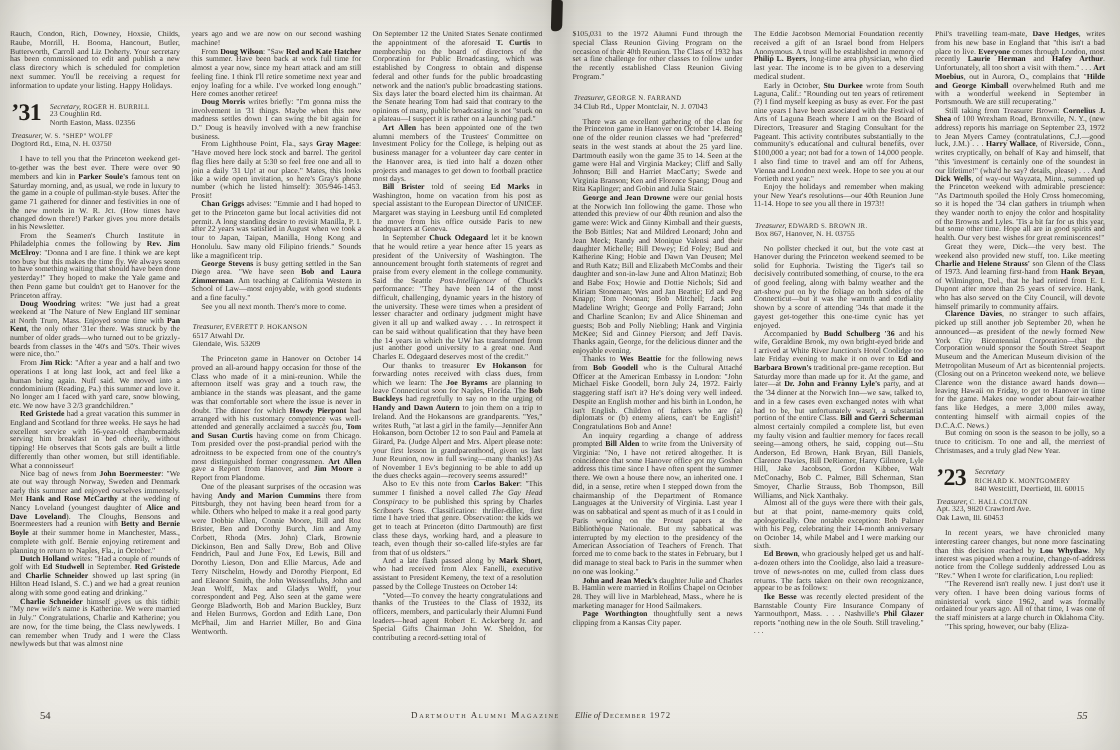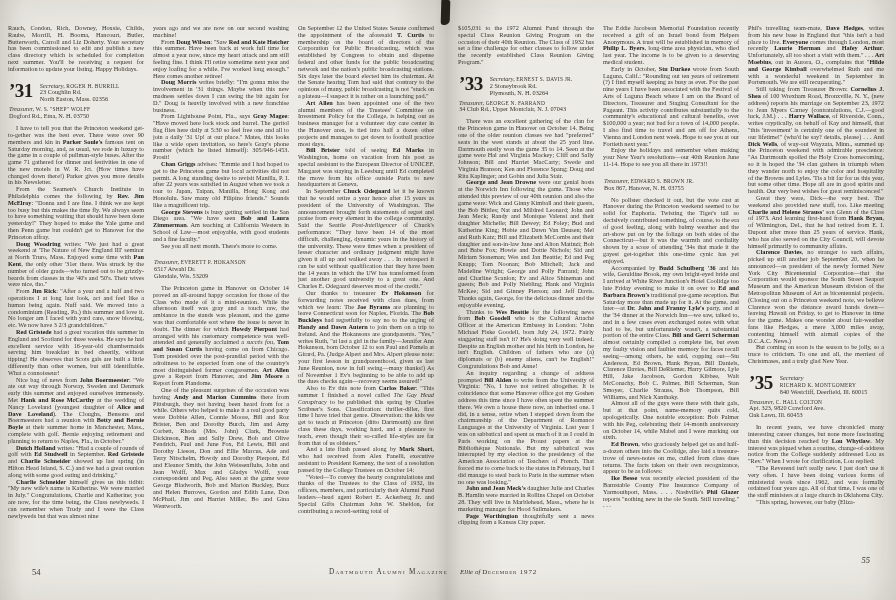--- a/index.html
+++ b/index.html
@@ -42,21 +42,21 @@
   .footer{
     position:absolute;bottom:8px;left:0;right:0;height:12px;
     font-size:7px;color:#3a362f;
   }
   .footer .pgnum{font-size:8.5px;}
   .fl-left{position:absolute;left:24px;bottom:0;}
   .fl-right{position:absolute;right:-10px;bottom:1px;
     font-variant:small-caps;letter-spacing:1.3px;font-size:7.2px;}
   .fr-left{position:absolute;left:2px;bottom:1px;}
   .fr-left .sc{font-variant:small-caps;letter-spacing:0.8px;}
-  .fr-right{position:absolute;right:18px;bottom:12px;font-style:italic;}
+  .fr-right{position:absolute;right:18px;bottom:0;font-style:italic;}
   .ink-mark{
     position:absolute;left:441px;top:0;width:9px;height:25px;
     background:#17140f;border-radius:1px 2px 5px 3px;
     transform:rotate(1.5deg);opacity:0.92;
   }
 </style>
 </head>
 <body>
 
 <div class="spread">
@@ -123,28 +123,20 @@
       <span class="fl-left pgnum">54</span>
       <span class="fl-right">Dartmouth Alumni Magazine</span>
     </div>
   </div>
 
   <div class="page page-right">
     <div class="cols">
       <div class="col">
           <p class="noindent">$105,031 to the 1972 Alumni Fund through the special Class Reunion Giving Program on the occasion of their 40th Reunion. The Class of 1932 has set a fine challenge for other classes to follow under the recently established Class Reunion Giving Program."</p>
           <div class="class-header">
-            <div class="ch-top">
-              <span class="ch-year">’33</span>
-              <div>
-                <div class="ch-line"><i>Secretary,</i> <span class="caps">ERNEST S. DAVIS JR.</span></div>
-                <div class="ch-line">2 Stoneybrook Rd.</div>
-                <div class="ch-line">Plymouth, N. H. 03264</div>
-              </div>
-            </div>
             <div class="ch-treas">
               <div class="ch-line"><i>Treasurer,</i> <span class="caps">GEORGE N. FARRAND</span></div>
               <div class="ch-line">34 Club Rd., Upper Montclair, N. J. 07043</div>
             </div>
           </div>
           <p>There was an excellent gathering of the clan for the Princeton game in Hanover on October 14. Being one of the older reunion classes we had "preferred" seats in the west stands at about the 25 yard line. Dartmouth easily won the game 35 to 14. Seen at the game were Hal and Virginia Mackey; Cliff and Sally Johnson; Bill and Harriet MacCarty; Swede and Virginia Branson; Ken and Florence Spang; Doug and Rita Kaplinger; and Gobin and Julia Stair.</p>
           <p><b>George and Jean Drowne</b> were our genial hosts at the Norwich Inn following the game. Those who attended this preview of our 40th reunion and also the game were: Wick and Ginny Kimball and their guests, the Bob Bittles; Nat and Mildred Leonard; John and Jean Meck; Randy and Monique Valensi and their daughter Michelle; Bill Dewey; Ed Foley; Bud and Katherine King; Hobie and Dawn Van Deusen; Mel and Ruth Katz; Bill and Elizabeth McCombs and their daughter and son-in-law June and Alton Matinzi; Bob and Babe Fox; Howie and Dottie Nichols; Sid and Miriam Stoneman; Wes and Jan Beattie; Ed and Peg Knapp; Tom Noonan; Bob Mitchell; Jack and Madeline Wright; George and Polly Farrand; John and Charline Scanlon; Ev and Alice Shineman and guests; Bob and Polly Niebling; Hank and Virginia McKee; Sid and Ginney Pierson; and Jeff Davis. Thanks again, George, for the delicious dinner and the enjoyable evening.</p>
           <p>Thanks to <b>Wes Beattie</b> for the following news from <b>Bob Goodell</b> who is the Cultural Attaché Officer at the American Embassy in London: "John Michael Fiske Goodell, born July 24, 1972. Fairly staggering staff isn't it? He's doing very well indeed. Despite an English mother and his birth in London, he isn't English. Children of fathers who are (a) diplomats or (b) enemy aliens, can't be English!" Congratulations Bob and Anne!</p>
           <p>An inquiry regarding a change of address prompted <b>Bill Alden</b> to write from the University of Virginia: "No, I have not retired altogether. It is coincidence that some Hanover office got my Goshen address this time since I have often spent the summer there. We own a house there now, an inherited one. I did, in a sense, retire when I stepped down from the chairmanship of the Department of Romance Languages at the University of Virginia. Last year I was on sabbatical and spent as much of it as I could in Paris working on the Proust papers at the Bibliothèque Nationale. But my sabbatical was interrupted by my election to the presidency of the American Association of Teachers of French. That forced me to come back to the states in February, but I did manage to steal back to Paris in the summer when no one was looking."</p>
           <p><b>John and Jean Meck's</b> daughter Julie and Charles B. Hamlin were married in Rollins Chapel on October 28. They will live in Marblehead, Mass., where he is marketing manager for Hood Sailmakers.</p>
@@ -167,21 +159,21 @@
           <p><b>Ike Besse</b> was recently elected president of the Barnstable County Fire Insurance Company of Yarmouthport, Mass. . . . Nashville's <b>Phil Glazer</b> reports "nothing new in the ole South. Still traveling." . . .</p>
         </div>
       <div class="col">
           <p class="noindent">Phil's travelling team-mate, <b>Dave Hedges</b>, writes from his new base in England that "this isn't a bad place to live. <b>Everyone</b> comes through London, most recently <b>Laurie Herman</b> and <b>Hafey Arthur</b>. Unfortunately, all too short a visit with them." . . . <b>Art Moebius</b>, out in Aurora, O., complains that "<b>Hilde and George Kimball</b> overwhelmed Ruth and me with a wonderful weekend in September in Portsmouth. We are still recuperating."</p>
           <p>Still taking from Treasurer Brown: <b>Cornelius J. Shea</b> of 100 Wrexham Road, Bronxville, N. Y., (new address) reports his marriage on September 23, 1972 to Jean Myers Carney (contratulations, C.J.—good luck, J.M.) . . . <b>Harry Wallace</b>, of Riverside, Conn., writes cryptically, on behalf of Kay and himself, that "this 'investment' is certainly one of the soundest in our lifetime!" (wha'd he say? details, please) . . . And <b>Dick Wells</b>, of way-out Wayzata, Minn., summed up the Princeton weekend with admirable prescience: "As Dartmouth spoiled the Holy Cross homecoming, so it is hoped the '34 clan gathers in triumph when they wander north to enjoy the color and hospitality of the Browns and Lyles. 'Tis a bit far for us this year, but some other time. Hope all are in good spirits and health. Our very best wishes for great reminiscences!"</p>
           <p>Great they were, Dick—the very best. The weekend also provided new stuff, too. Like meeting <b>Charlie and Helene Strauss'</b> son Glenn of the Class of 1973. And learning first-hand from <b>Hank Bryan</b>, of Wilmington, Del., that he had retired from E. I. Dupont after more than 25 years of service. Hank, who has also served on the City Council, will devote himself primarily to community affairs.</p>
           <p><b>Clarence Davies</b>, no stranger to such affairs, picked up still another job September 20, when he announced—as president of the newly formed New York City Bicentennial Corporation—that the Corporation would sponsor the South Street Seaport Museum and the American Museum division of the Metropolitan Museum of Art as bicentennial projects. (Closing out on a Princeton weekend note, we believe Clarence won the distance award hands down—leaving Hawaii on Friday, to get to Hanover in time for the game. Makes one wonder about fair-weather fans like Hedges, a mere 3,000 miles away, contenting himself with airmail copies of the D.C.A.C. News.)</p>
           <p>But coming on soon is the season to be jolly, so a truce to criticism. To one and all, the merriest of Christmases, and a truly glad New Year.</p>
           <div class="class-header">
             <div class="ch-top">
-              <span class="ch-year">’35</span>
+              <span class="ch-year">’23</span>
               <div>
                 <div class="ch-line"><i>Secretary</i></div>
                 <div class="ch-line"><span class="caps">RICHARD K. MONTGOMERY</span></div>
                 <div class="ch-line">840 Westcliff, Deerfield, Ill. 60015</div>
               </div>
             </div>
             <div class="ch-treas">
               <div class="ch-line"><i>Treasurer,</i> <span class="caps">C. HALL COLTON</span></div>
               <div class="ch-line">Apt. 323, 9820 Crawford Ave.</div>
               <div class="ch-line">Oak Lawn, Ill. 60453</div>

